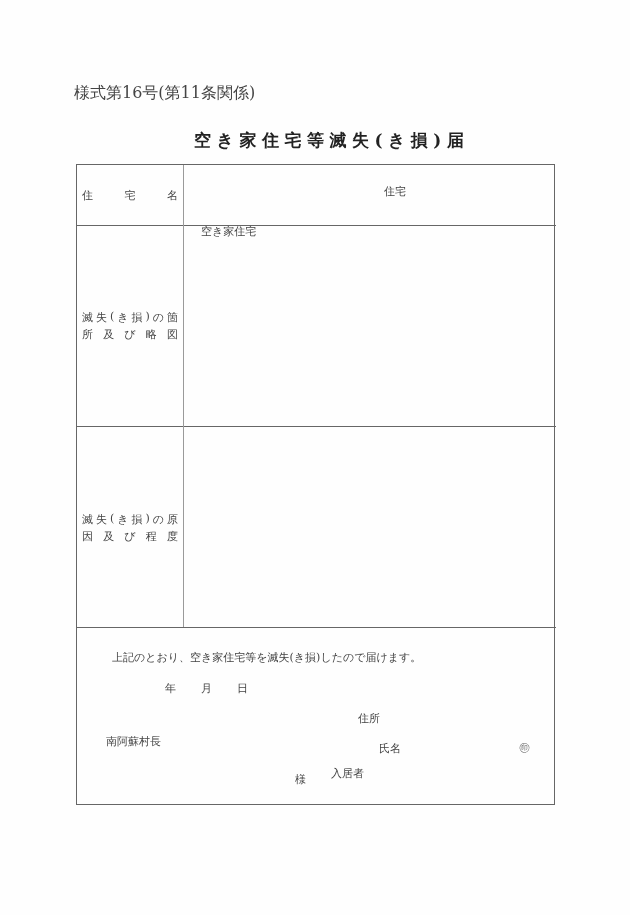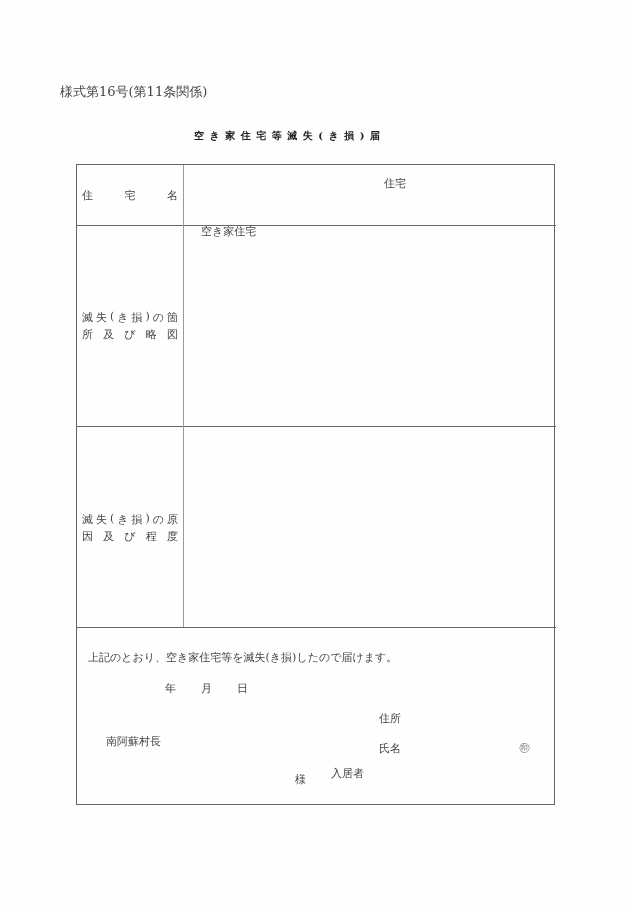--- a/index.html
+++ b/index.html
@@ -5,22 +5,22 @@
     html, body { margin: 0; padding: 0; }
     body {
       width: 630px; height: 915px;
       background: #fefefe;
       position: relative;
       font-family: "DejaVu Serif", "Liberation Serif", serif;
       color: #333;
       overflow: hidden;
     }
     .abs { position: absolute; white-space: nowrap; }
-    .form-code { left: 60px; top: 83px; font-size: 13px; color: #444; }
-    .doc-title { left: 194px; top: 129px; font-size: 10px; letter-spacing: 5.5px; color: #222; font-weight: bold; }
+    .form-code { left: 74px; top: 83px; font-size: 16px; color: #444; }
+    .doc-title { left: 194px; top: 129px; font-size: 17px; letter-spacing: 5.5px; color: #222; font-weight: bold; }
 
     .table-box {
       position: absolute;
       left: 76px; top: 164px;
       width: 479px; height: 641px;
       border: 1.5px solid #666;
       box-sizing: border-box;
     }
     .hline { position: absolute; left: 76px; width: 480px; height: 0; border-top: 1.5px solid #666; }
     .vline { position: absolute; left: 183px; width: 0; border-left: 1.5px solid #9a9a9a; }
@@ -42,21 +42,21 @@
 <div class="hline" style="top:426px;"></div>
 <div class="hline" style="top:627px;"></div>
 <div class="vline" style="top:165px; height:462px;"></div>
 
 <div class="abs cell-text spread" style="left:82px; top:188px;">
   <span>住</span>
   <span>宅</span>
   <span>名</span>
 </div>
 <div class="abs cell-text" style="left:201px; top:188px;margin-top:36px;">空き家住宅</div>
-<div class="abs cell-text" style="left:384px; top:176px;">住宅</div>
+<div class="abs cell-text" style="left:384px; top:184px;">住宅</div>
 
 <div class="abs cell-text spread" style="left:82px; top:310px;">
   <span>滅</span>
   <span>失</span>
   <span>(</span>
   <span>き</span>
   <span>損</span>
   <span>)</span>
   <span>の</span>
   <span>箇</span>
@@ -82,25 +82,25 @@
 </div>
 <div class="abs cell-text spread" style="left:82px; top:529px;">
   <span>因</span>
   <span>及</span>
   <span>び</span>
   <span>程</span>
   <span>度</span>
 </div>
 <div class="abs" style="left:185px; top:428px; width:369px; height:198px;"></div>
 
-<div class="abs cell-text" style="left:88px; top:650px;">上記のとおり、空き家住宅等を滅失(き損)したので届けます。</div>
+<div class="abs cell-text" style="left:112px; top:650px;">上記のとおり、空き家住宅等を滅失(き損)したので届けます。</div>
 
 <div class="abs cell-text" style="left:165px; top:681px;">年</div>
 <div class="abs cell-text" style="left:201px; top:681px;">月</div>
 <div class="abs cell-text" style="left:237px; top:681px;">日</div>
 
-<div class="abs cell-text" style="left:379px; top:711px;">住所</div>
+<div class="abs cell-text" style="left:358px; top:711px;">住所</div>
 <div class="abs cell-text" style="left:331px; top:726px;margin-top:40px;">入居者</div>
 <div class="abs cell-text" style="left:379px; top:741px;">氏名</div>
 <div class="abs seal" style="left:519px; top:740px;">㊞</div>
 
 <div class="abs cell-text" style="left:106px; top:734px;font-family:Liberation Mono, monospace;">南阿蘇村長</div>
 <div class="abs cell-text" style="left:295px; top:772px;">様</div>
 
 </body></html>

